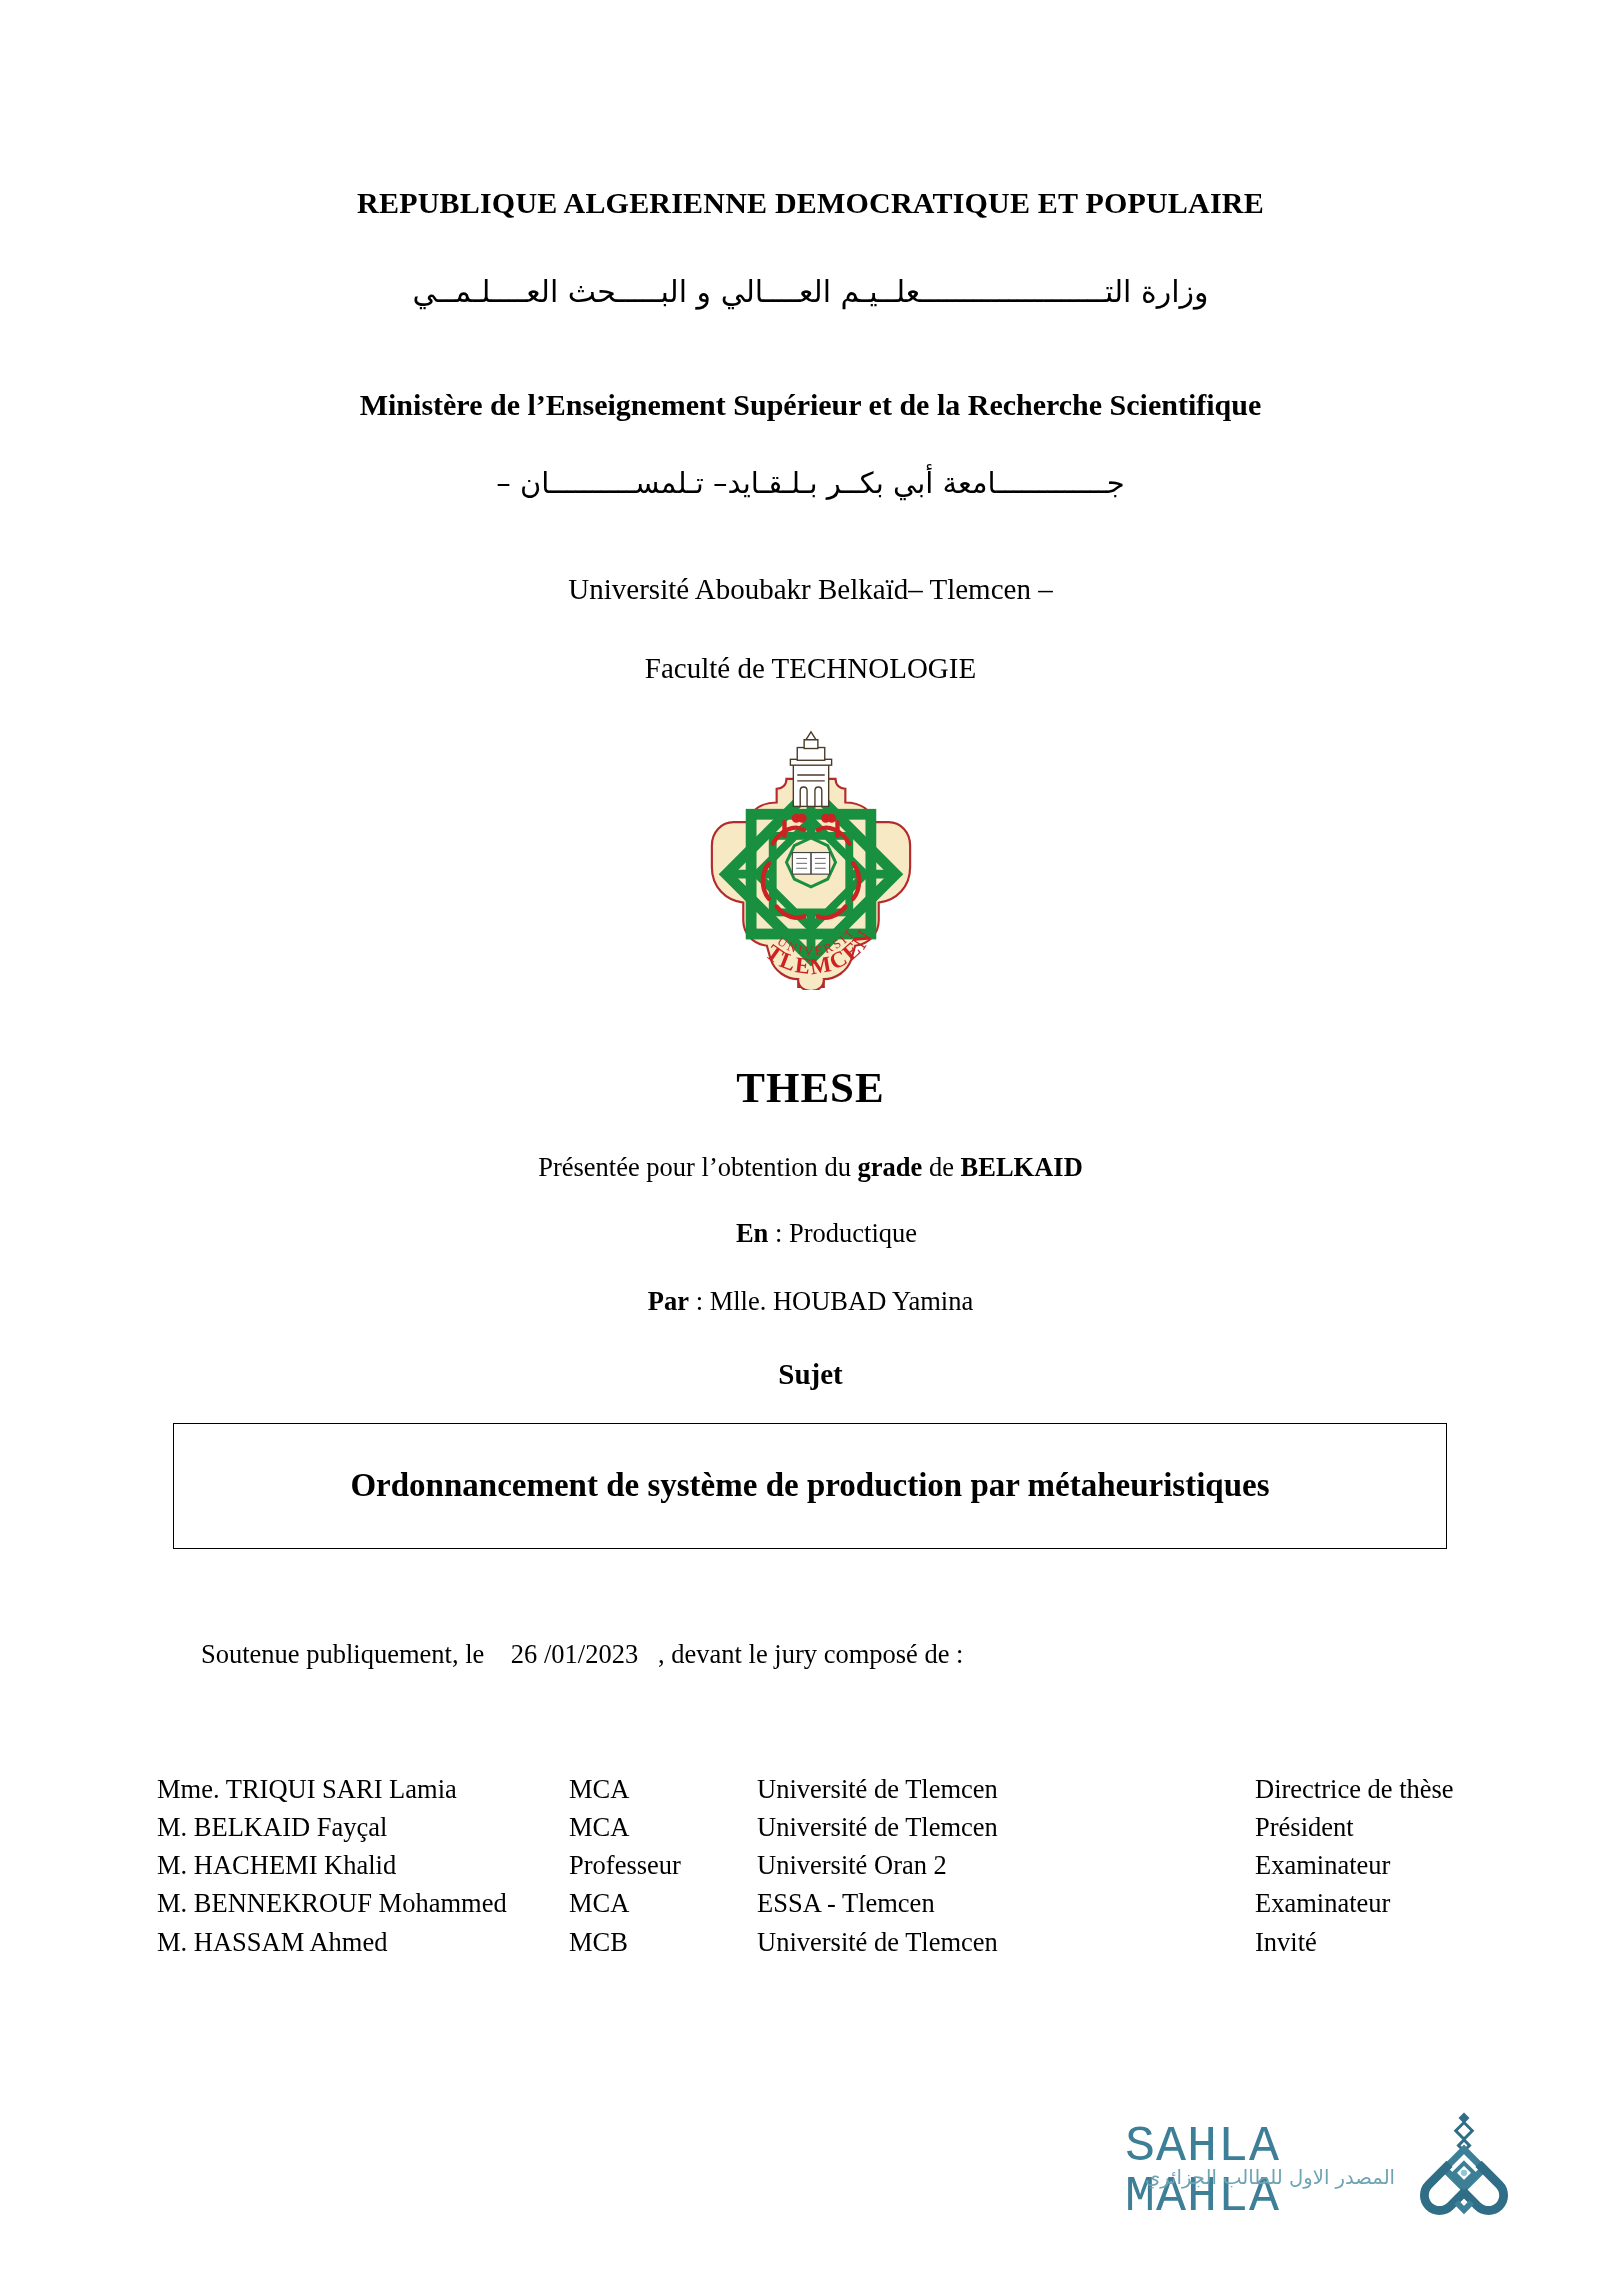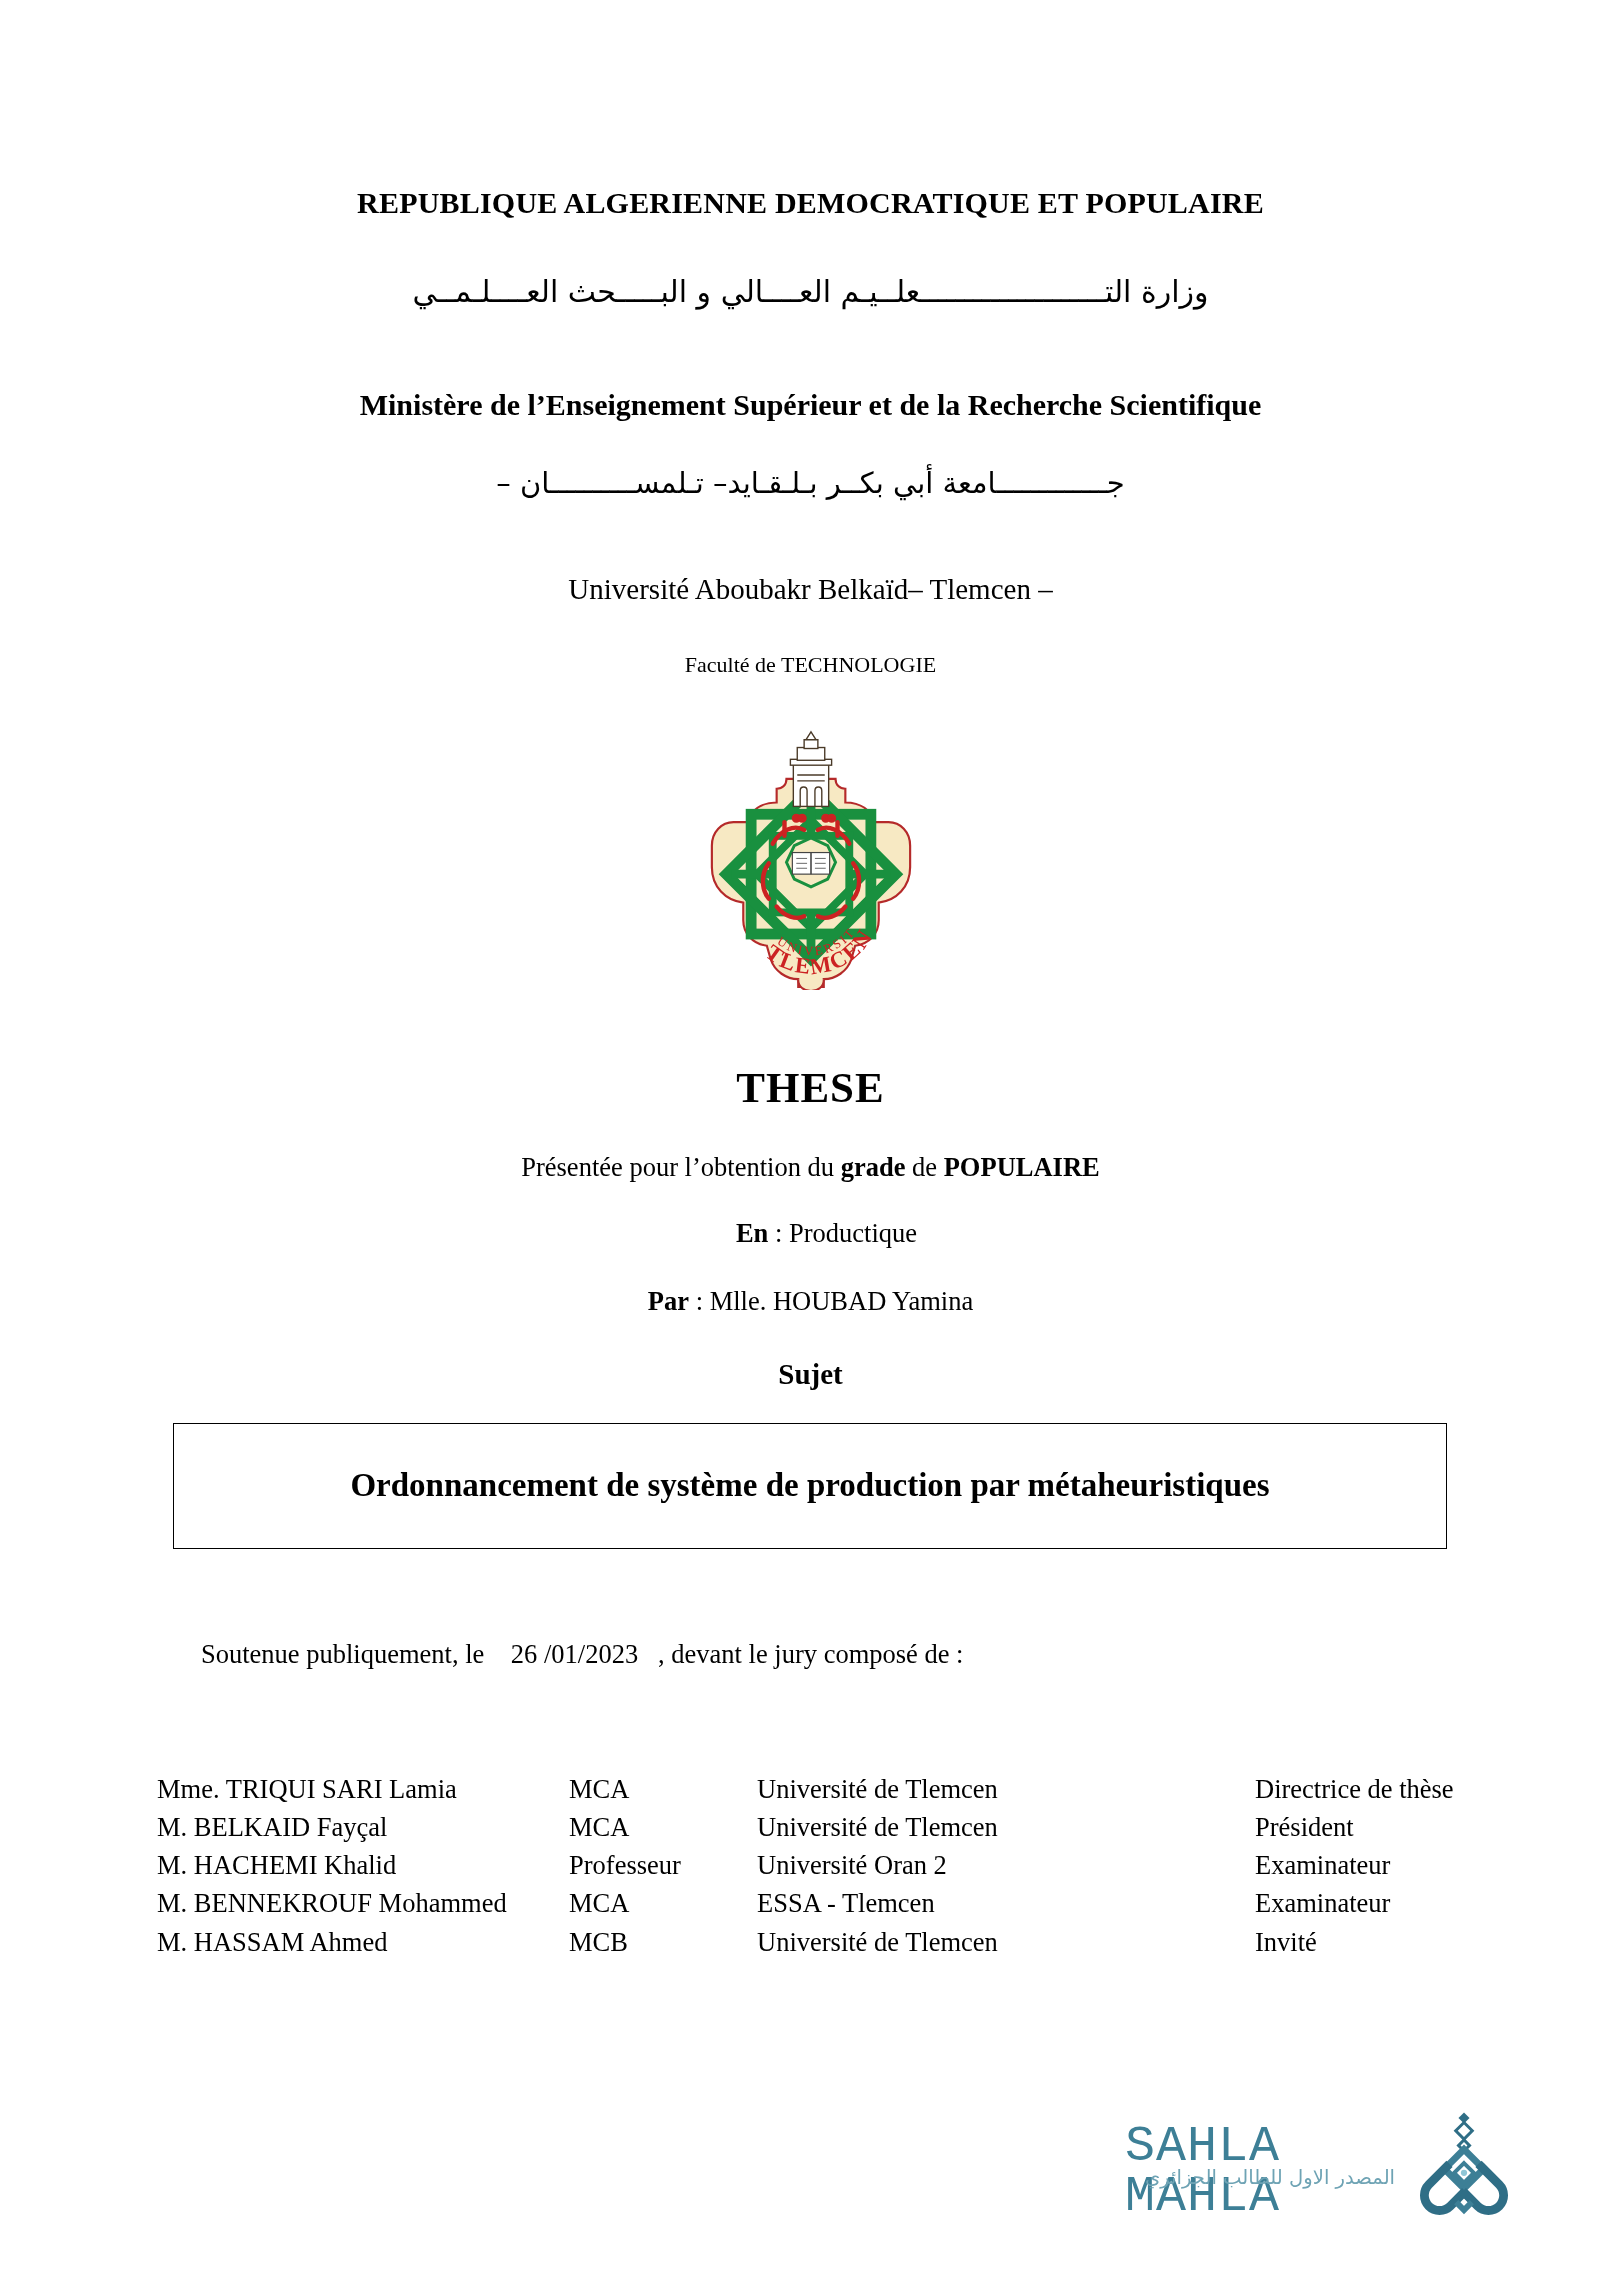--- a/index.html
+++ b/index.html
@@ -69,21 +69,21 @@
     top: 573px;
     text-align: center;
     font-size: 29px;
   }
 
   .hdr-faculty {
     position: absolute;
     left: 0; right: 0;
     top: 652px;
     text-align: center;
-    font-size: 22px;
+    font-size: 29px;
   }
 
   
   .logo-wrap {
     position: absolute;
     left: 50%;
     transform: translateX(-50%);
     top: 720px;
     width: 265px;
     height: 270px;
@@ -368,21 +368,21 @@
         <textPath href="#arcBot" startOffset="13%">TLEMCEN</textPath>
       </text>
 
       <path d="M122 264 C122 272 128 276 135 276 C142 276 148 272 148 264" fill="#f7e9c3" stroke="#b52a2a" stroke-width="2"></path>
     </svg>
   </div>
 
   <div class="these-title">THESE</div>
 
   <div class="these-line1">
-    <span>Présentée  pour l’obtention du </span><b>grade</b><span> de </span><b>POPULAIRE</b>
+    <span>Présentée  pour l’obtention du </span><b>grade</b><span> de </span><b>BELKAID</b>
   </div>
 
   <div class="these-line2">
     <b>En</b><span> : Productique</span>
   </div>
 
   <div class="these-line3">
     <b>Par</b><span> : Mlle. HOUBAD Yamina</span>
   </div>
 

